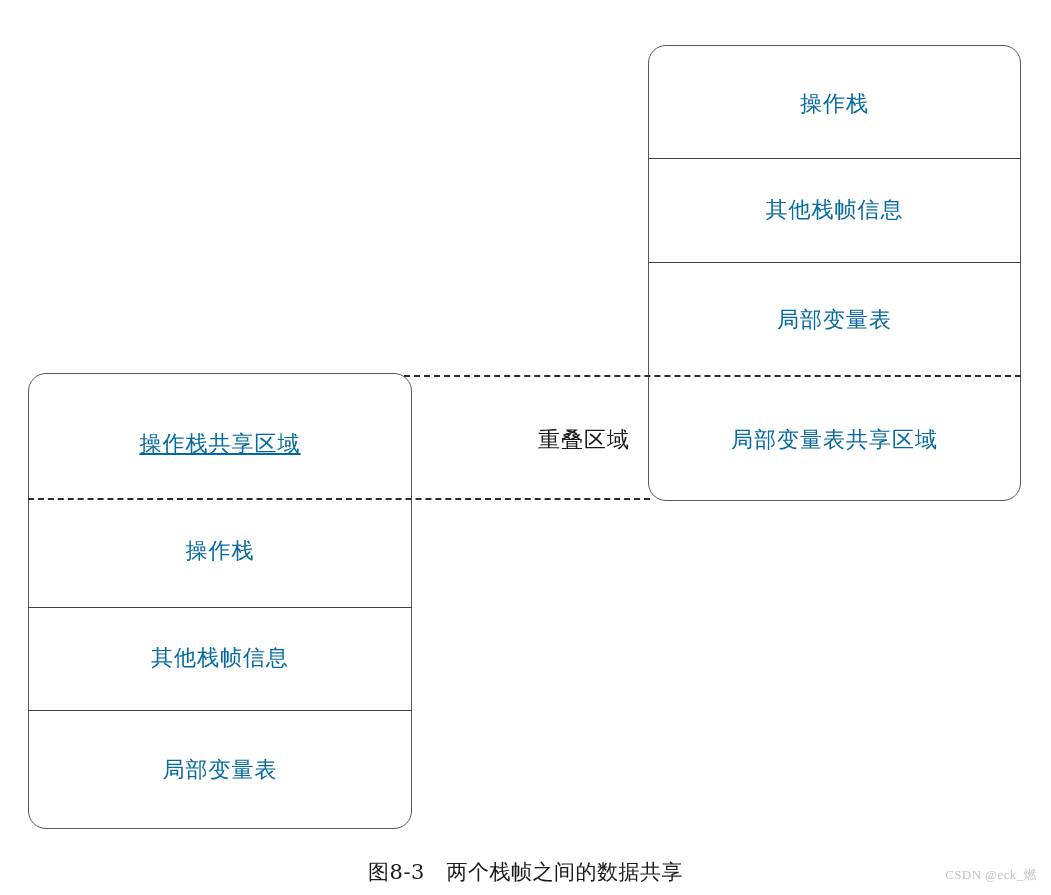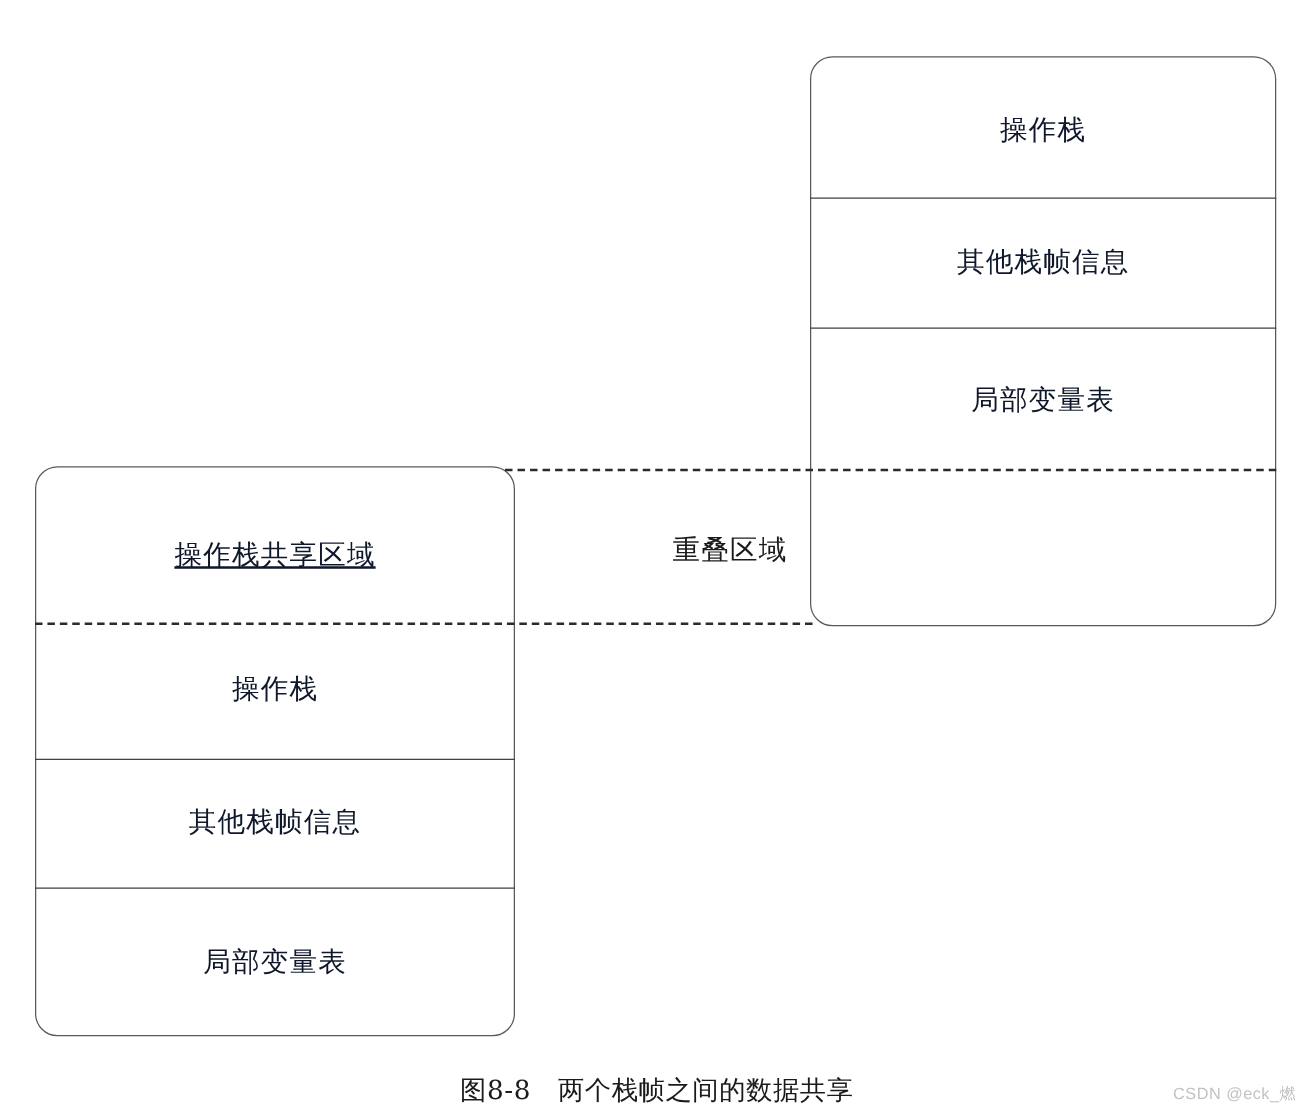--- a/index.html
+++ b/index.html
@@ -49,21 +49,21 @@
   }
 
   
   .cell-label {
     position: absolute;
     display: flex;
     align-items: center;
     justify-content: center;
     font-size: 22px;
     letter-spacing: 1px;
-    color: #0f172a;
+    color: #0369a1;
     white-space: nowrap;
     z-index: 6;
   }
 
   
   .overlap-label {
     position: absolute;
     left: 430px;
     top: 420px;
     width: 200px;
@@ -90,21 +90,21 @@
     color: #1a1a1a;
     white-space: pre;
     z-index: 6;
   }
 
   
   .watermark {
     position: absolute;
     right: 14px;
     top: 866px;
-    font-family: Liberation Sans, sans-serif;
+    font-family: Liberation Serif, serif;
     font-size: 13px;
     color: #c2c2c2;
     letter-spacing: 0.4px;
     white-space: nowrap;
     z-index: 7;
   }
 </style>
 </head>
 <body>
 
@@ -116,20 +116,23 @@
   <div class="divider" style="left:648px; top:262px; width:373px;"></div>
 
   <div class="cell-label" style="left:648px; top:82px; width:373px; height:44px;">
     <span>操作栈</span>
   </div>
   <div class="cell-label" style="left:648px; top:188px; width:373px; height:44px;">
     <span>其他栈帧信息</span>
   </div>
   <div class="cell-label" style="left:648px; top:298px; width:373px; height:44px;">
     <span>局部变量表</span>
+  </div>
+  <div class="cell-label" style="left:648px; top:418px; width:373px; height:44px;">
+    <span>局部变量表共享区域</span>
   </div>
 
   <div class="frame-box left"></div>
 
   <div class="divider" style="left:28px; top:607px; width:384px;"></div>
   <div class="divider" style="left:28px; top:710px; width:384px;"></div>
 
   <div class="cell-label" style="left:28px; top:422px; width:384px; height:44px;text-decoration:underline;">
     <span>操作栈共享区域</span>
   </div>
@@ -143,17 +146,17 @@
     <span>局部变量表</span>
   </div>
 
   <div class="dashed-line" style="left:404px; top:375px; width:617px;"></div>
   <div class="dashed-line" style="left:28px; top:498px; width:622px;"></div>
 
   <div class="overlap-label">
     <span>重叠区域</span>
   </div>
 
-  <div class="caption">图8-8　两个栈帧之间的数据共享</div>
+  <div class="caption">图8-3　两个栈帧之间的数据共享</div>
 
   <div class="watermark">CSDN @eck_燃</div>
 
 </div>
 
 </body></html>

